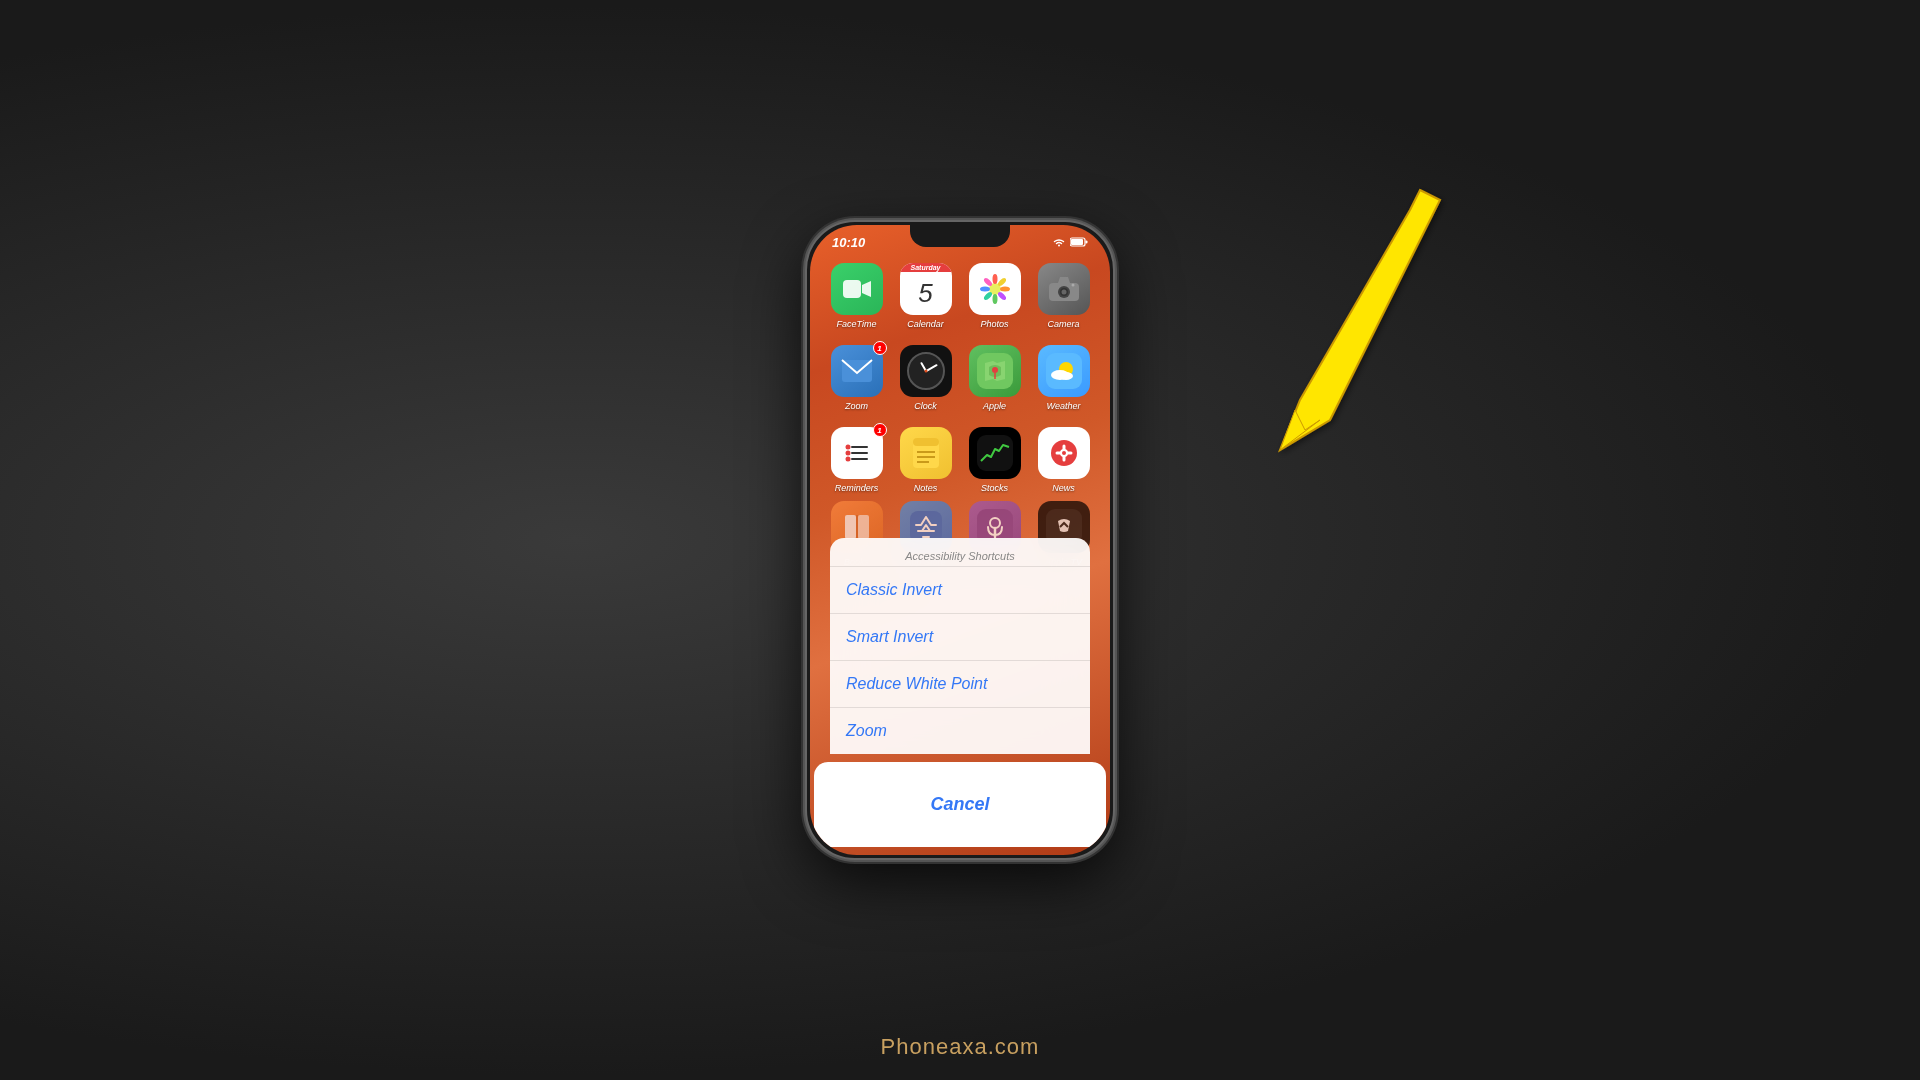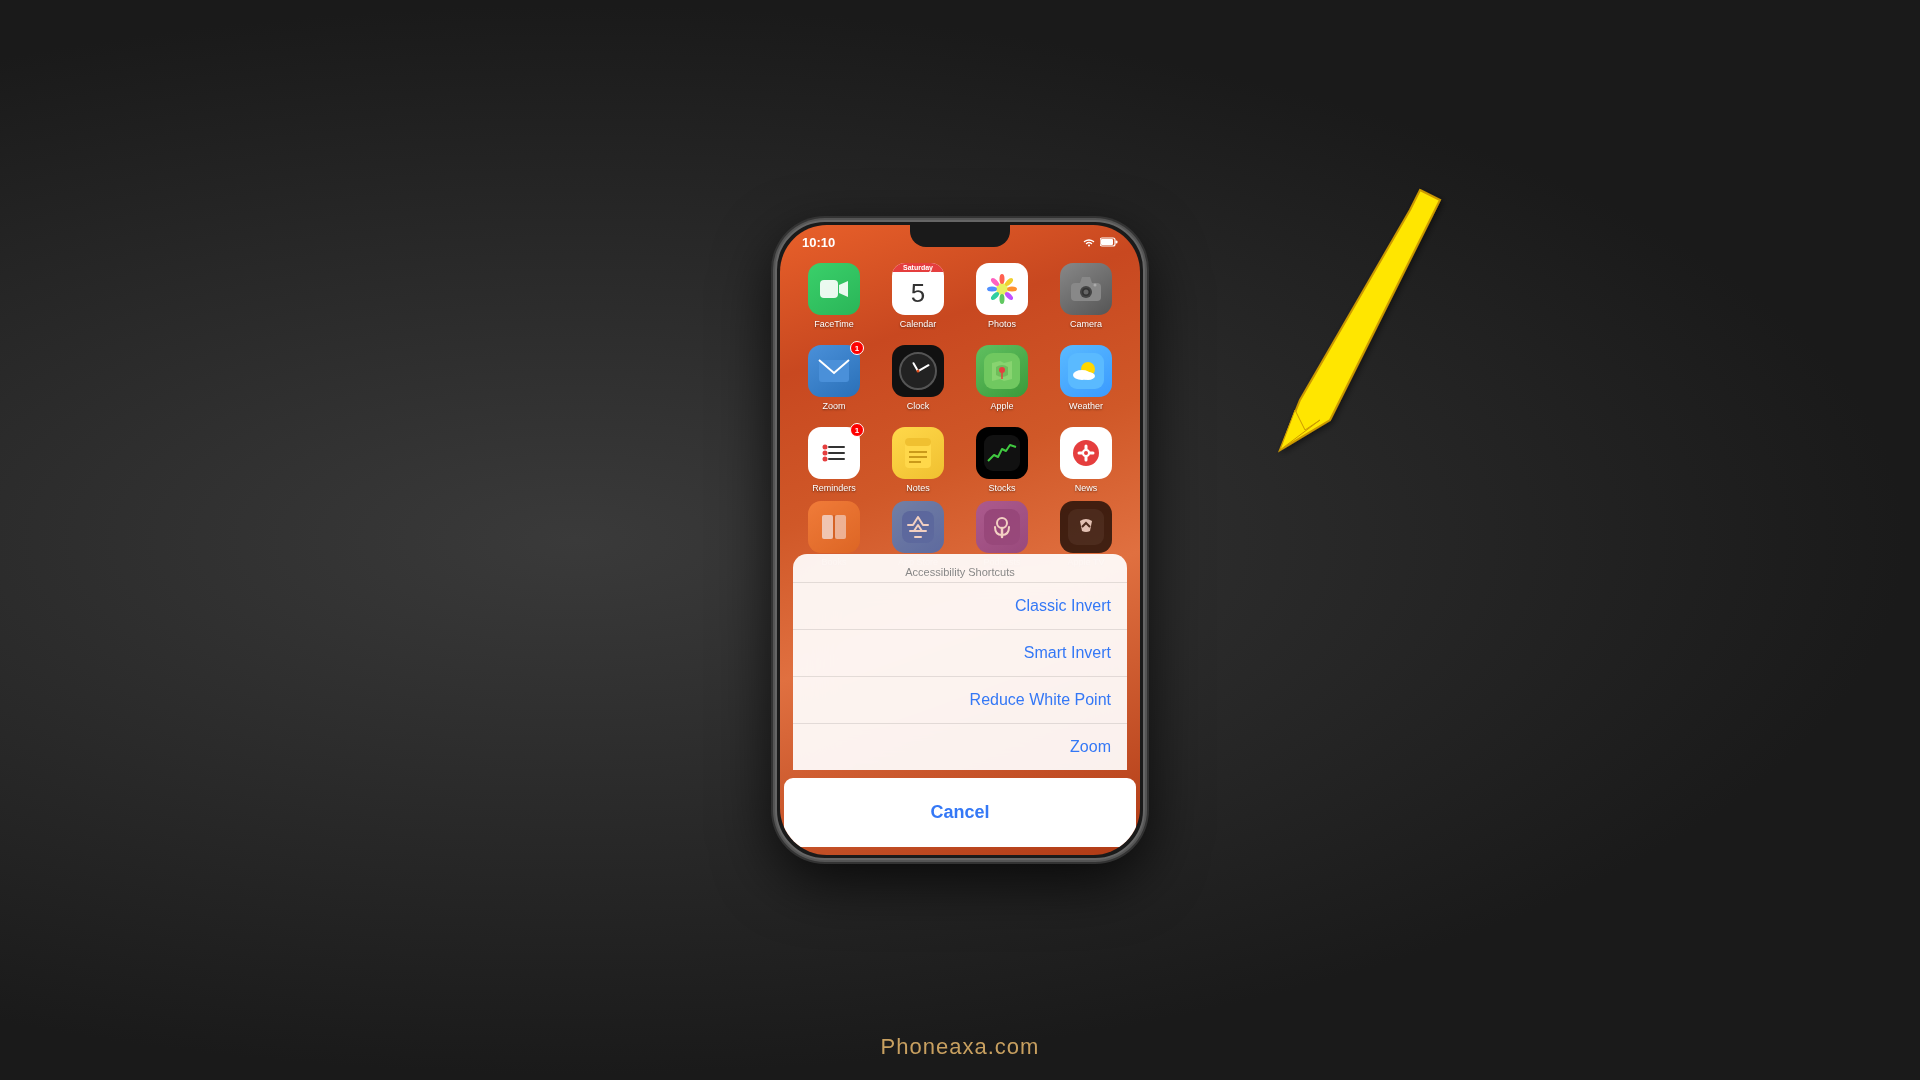--- a/index.html
+++ b/index.html
@@ -31,31 +31,32 @@
       color: #c8a060;
       font-size: 22px;
       font-weight: 400;
       letter-spacing: 1px;
       z-index: 10;
     }
 
     
     .phone-shell {
       position: relative;
-      width: 370px;
+      width: 310px;
       height: 640px;
       background: #1a1a1a;
       border-radius: 50px;
       box-shadow:
         0 0 0 2px #555,
         0 0 0 4px #333,
         0 20px 60px rgba(0,0,0,0.8);
       overflow: hidden;
       z-index: 5;
       border: 2px solid #666;
+      font-style: italic;
     }
 
     
     .phone-shell::before {
       content: '';
       position: absolute;
       left: -5px;
       top: 100px;
       width: 4px;
       height: 35px;
@@ -280,52 +281,52 @@
       left: 0;
       right: 0;
       z-index: 30;
     }
 
     .accessibility-sheet {
       background: rgba(255,255,255,0.92);
       backdrop-filter: blur(20px);
       border-radius: 14px 14px 0 0;
       overflow: hidden;
-      margin: 0 13px;
+      margin: 0 20px;
     }
 
     .sheet-title {
       text-align: center;
       padding: 12px 16px 4px;
       color: #888;
       font-size: 11px;
       font-weight: 500;
       border-bottom: 0.5px solid rgba(0,0,0,0.1);
     }
 
     .sheet-item {
-      text-align: right;
+      text-align: left;
       padding: 14px 16px;
       color: #3478f6;
       font-size: 16px;
       font-weight: 400;
       border-bottom: 0.5px solid rgba(0,0,0,0.1);
       cursor: pointer;
     }
 
     .sheet-item:last-child {
       border-bottom: none;
     }
 
     .cancel-button {
       background: white;
-      border-radius: 9px;
+      border-radius: 14px;
       margin: 8px 4px;
       text-align: center;
-      padding: 24px;
+      padding: 32px;
       color: #3478f6;
       font-size: 18px;
       font-weight: 600;
       cursor: pointer;
     }
   </style>
 </head>
 <body>
 
 <div class="bg-texture"></div>

